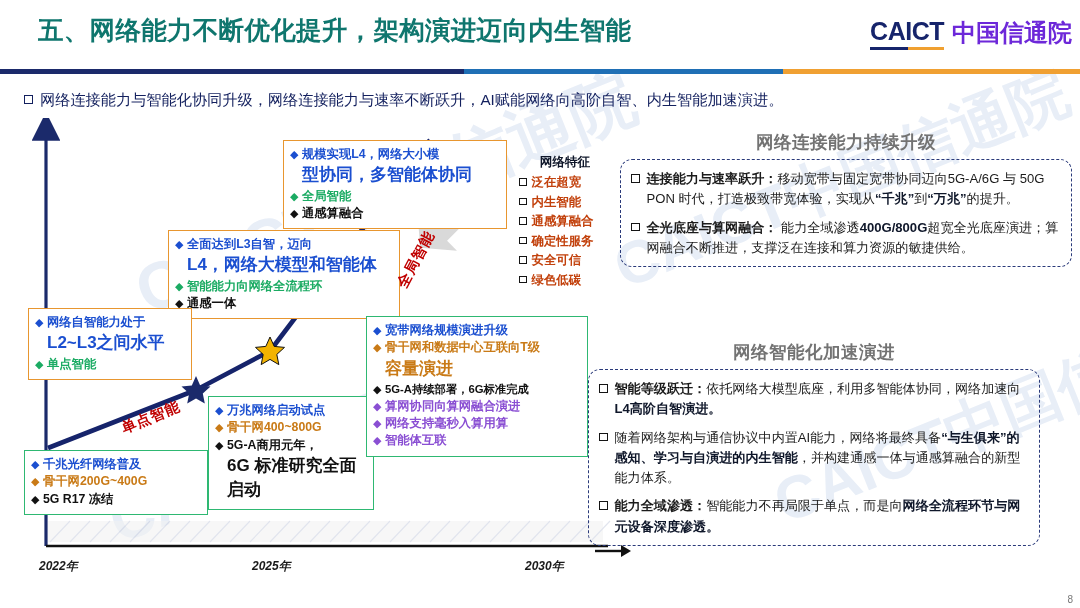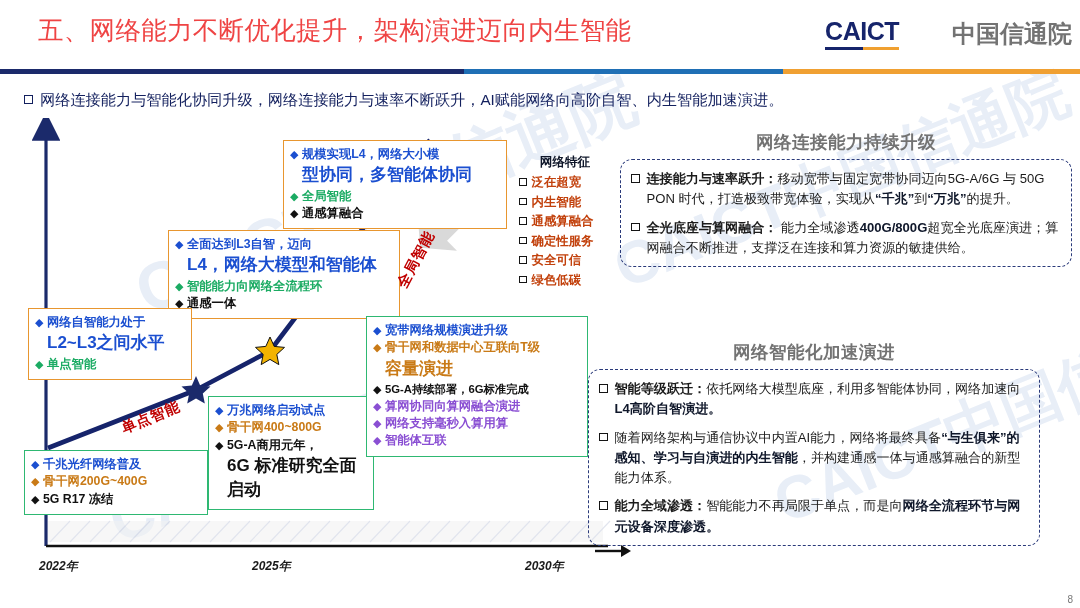--- a/index.html
+++ b/index.html
@@ -18,33 +18,33 @@
     font-family: "Liberation Sans", sans-serif;
   }
   .wm.w1 { left: 120px; top: 150px; font-size: 66px; transform: rotate(-22deg); }
   .wm.w2 { left: 95px;  top: 395px; font-size: 60px; transform: rotate(-22deg); }
   .wm.w3 { left: 600px; top: 140px; font-size: 60px; transform: rotate(-22deg); }
   .wm.w4 { left: 760px; top: 375px; font-size: 60px; transform: rotate(-22deg); }
 
   
   #title {
     position: absolute; left: 38px; top: 13px;
-    font-size: 25.5px; font-weight: normal; color: #ef4444;
+    font-size: 25.5px; font-weight: bold; color: #0f766e;
     letter-spacing: 0.3px; white-space: nowrap;
   }
-  #logo { position: absolute; right: 8px; top: 17px; display: flex; align-items: flex-end; gap: 45px; }
+  #logo { position: absolute; right: 8px; top: 17px; display: flex; align-items: flex-start; }
   #logo .caict {
     font-size: 25px; font-weight: bold; color: #16246b; letter-spacing: -0.5px;
     position: relative; padding-bottom: 4px;
   }
   #logo .caict::after {
     content: ""; position: absolute; left: 0; right: 0; bottom: 0; height: 3.5px;
     background: linear-gradient(to right, #16246b 0 52%, #f0a030 52% 100%);
   }
-  #logo .cn { font-size: 24px; font-weight: bold; color: #737373; margin-left: 8px; }
+  #logo .cn { font-size: 24px; font-weight: bold; color: #6d28d9; margin-left: 8px; }
 
   #hdr-rule { position: absolute; left: 0; top: 69px; width: 1080px; height: 5px; }
   #hdr-rule .seg-a { position: absolute; left: 0; top: 0; width: 43%; height: 100%; background: #1b2a6b; }
   #hdr-rule .seg-b { position: absolute; left: 43%; top: 0; width: 29.5%; height: 100%; background: #1f6fb5; }
   #hdr-rule .seg-c { position: absolute; left: 72.5%; top: 0; width: 27.5%; height: 100%; background: #f0a032; }
 
   
   #subtitle {
     position: absolute; left: 24px; top: 90px; width: 1045px;
     font-size: 15.2px; font-weight: normal; color: #13205e; white-space: nowrap;

